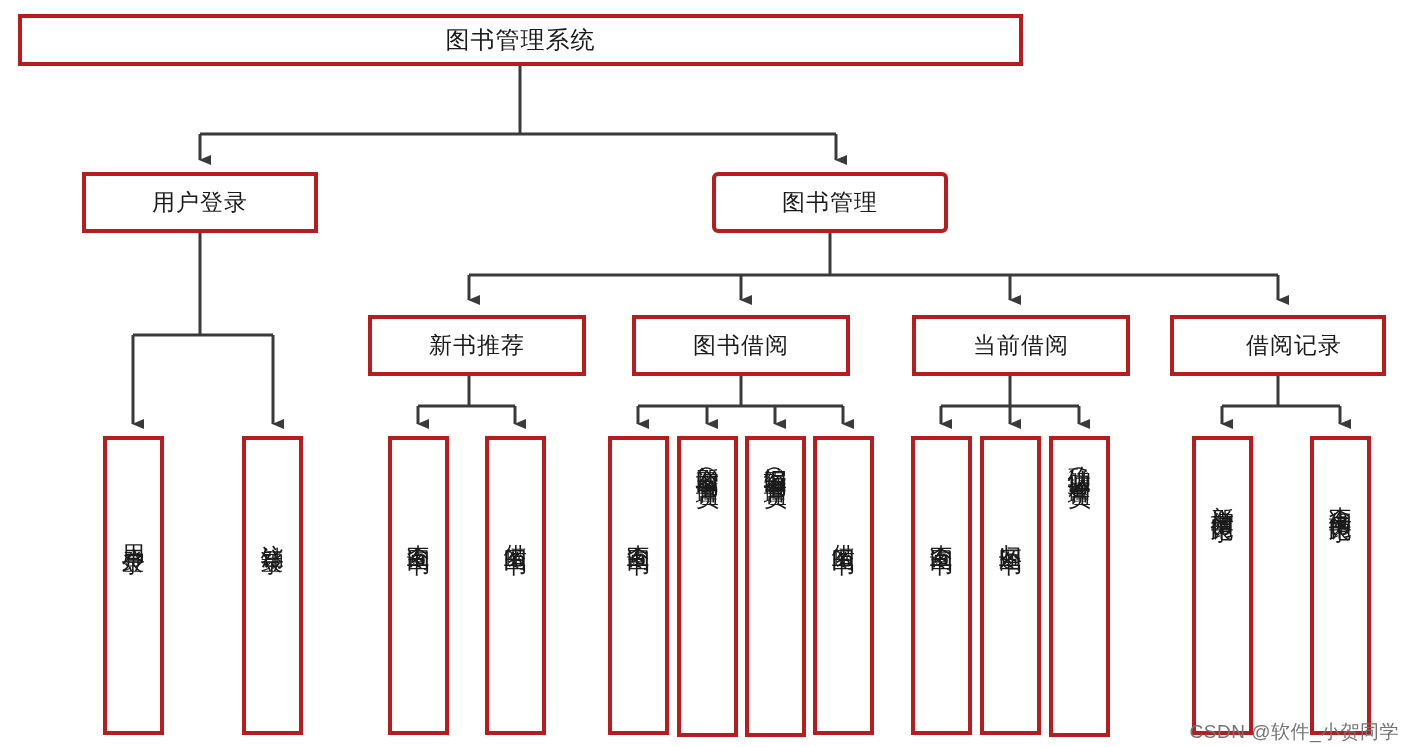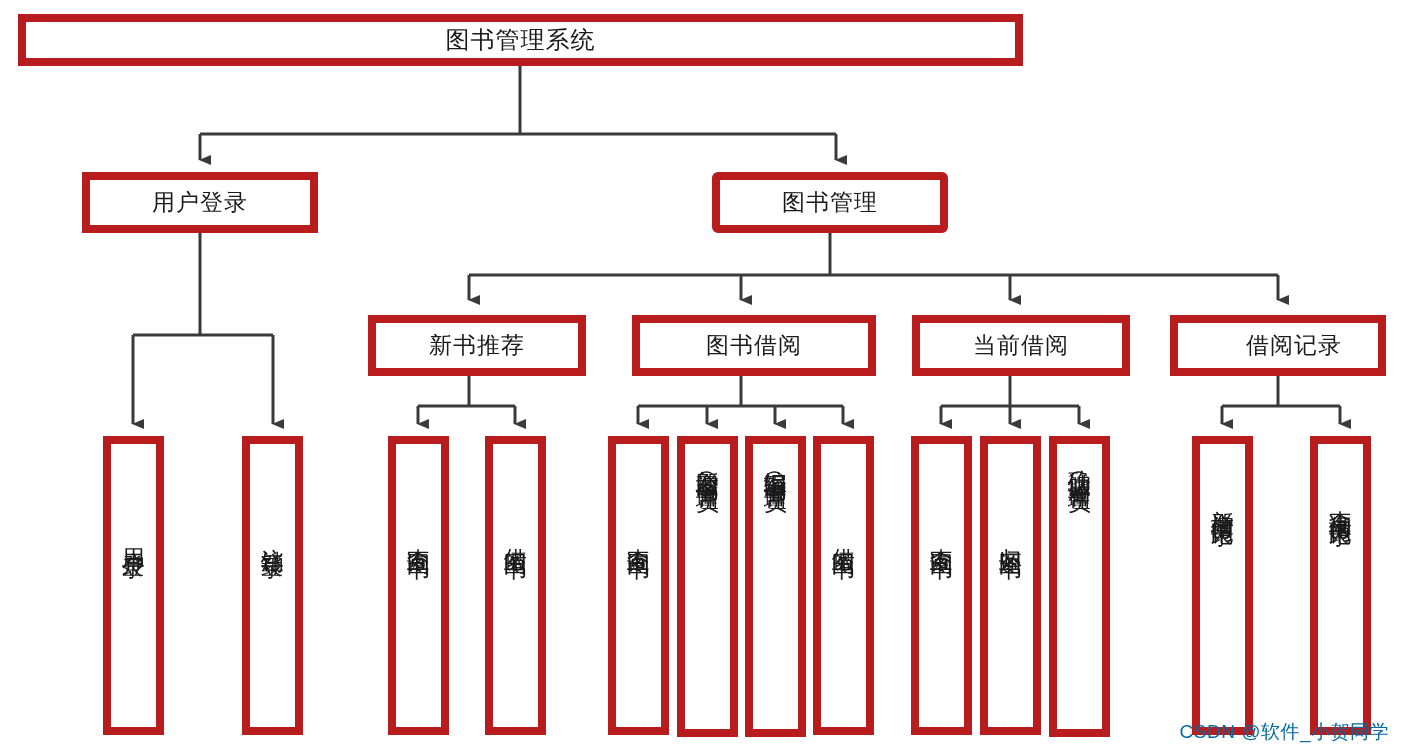--- a/index.html
+++ b/index.html
@@ -22,21 +22,21 @@
     position: absolute;
     left: 0;
     top: 0;
     width: 1405px;
     height: 747px;
     pointer-events: none;
   }
   .node {
     position: absolute;
     box-sizing: border-box;
-    border: 8px solid #b91c1c;
+    border: 4px solid #b91c1c;
     background: #ffffff;
     color: #1a1a1a;
     display: flex;
     align-items: center;
     justify-content: center;
     text-align: left;
   }
   
   .node.horiz {
     font-size: 23px;
@@ -62,24 +62,24 @@
     display: block;
   }
   .node.vert.mid .vlabel {
     margin-top: 78px;
   }
   .node.vert.mid2 .vlabel {
     margin-top: 40px;
   }
   .watermark {
     position: absolute;
-    right: 16px;
+    right: 6px;
     bottom: 2px;
     font-size: 19px;
-    color: #0369a1;
+    color: #737373;
     white-space: nowrap;
     letter-spacing: 0.5px;
     margin-left: 40px;
   }
 </style>
 </head>
 <body>
 
 <div id="canvas">
 
@@ -132,21 +132,21 @@
       <path d="M1340,406 L1340,424" marker-end="url(#arw)"></path>
     </g>
   </svg>
 
   <div class="node horiz root" style="left:18px; top:14px; width:1005px; height:52px;">图书管理系统</div>
 
   <div class="node horiz" style="left:82px; top:172px; width:236px; height:61px;">用户登录</div>
   <div class="node horiz" style="left:712px; top:172px; width:236px; height:61px;border-radius:6px;">图书管理</div>
 
   <div class="node horiz" style="left:368px; top:315px; width:218px; height:61px;">新书推荐</div>
-  <div class="node horiz" style="left:632px; top:315px; width:244px; height:61px;">图书借阅</div>
+  <div class="node horiz" style="left:632px; top:315px; width:218px; height:61px;">图书借阅</div>
   <div class="node horiz" style="left:901px; top:315px; width:218px; height:61px;margin-left:11px;">当前借阅</div>
   <div class="node horiz" style="left:1170px; top:315px; width:216px; height:61px;padding-left:32px;">借阅记录</div>
 
   <div class="node vert mid" style="left:103px; top:436px; width:61px; height:299px;">
     <span class="vlabel">用户登录</span>
   </div>
   <div class="node vert mid" style="left:242px; top:436px; width:61px; height:299px;">
     <span class="vlabel">注销登录</span>
   </div>
 

